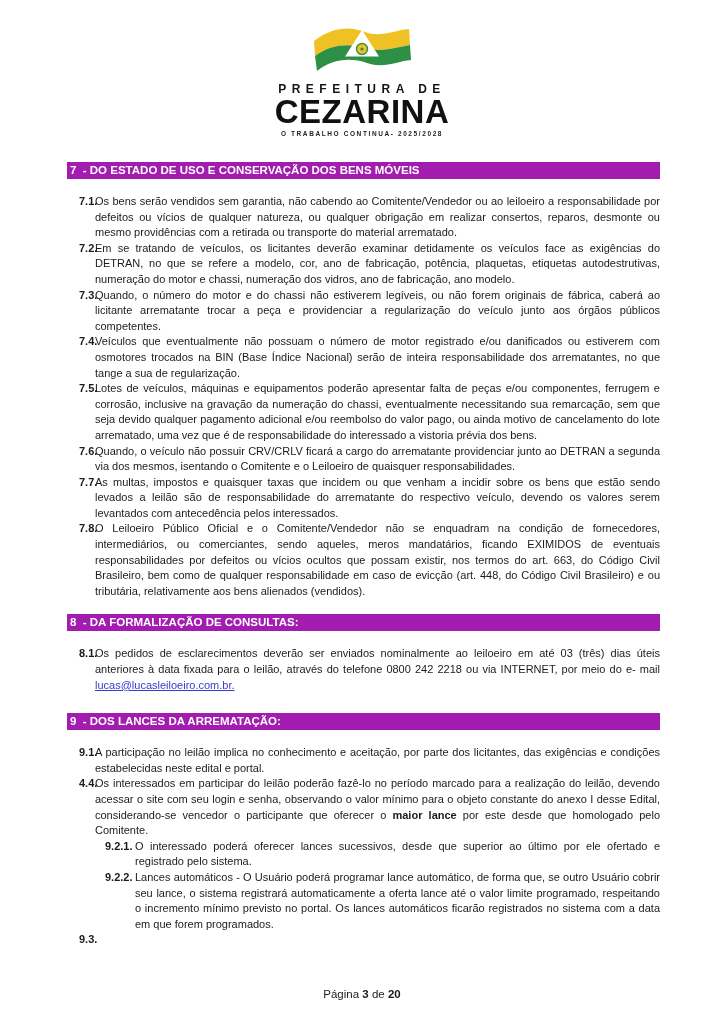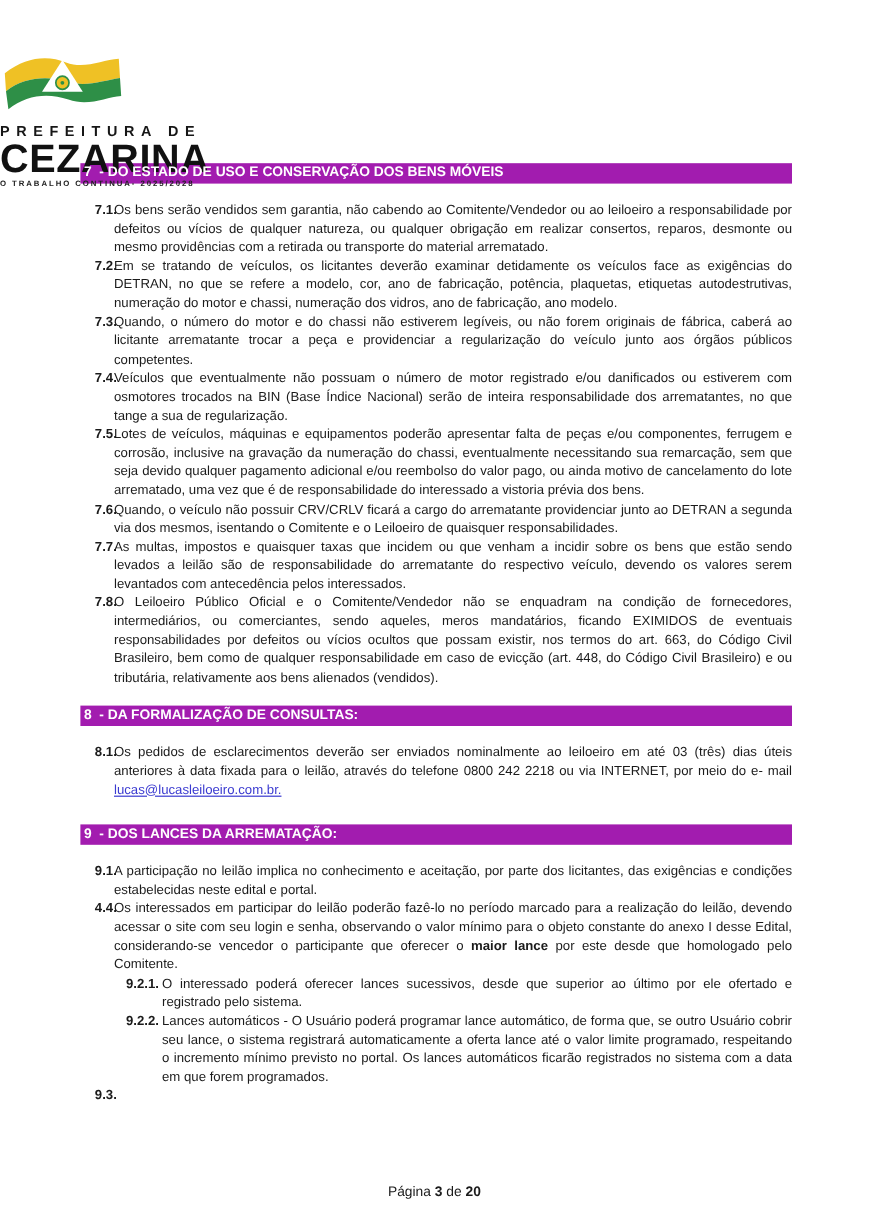--- a/index.html
+++ b/index.html
@@ -9,23 +9,23 @@
     width: 724px;
     height: 1024px;
     margin: 0 auto;
     background: #ffffff;
     overflow: hidden;
     font-family: "Liberation Sans", sans-serif;
     color: #1b1b1b;
   }
   
   .logo-block {
-    height: 136px;
-    padding-top: 42px;
-    text-align: left;
+    height: 162px;
+    padding-top: 22px;
+    text-align: center;
   }
   .flag-wrap { height: 58px; }
   .org-top {
     font-size: 12px;
     font-weight: bold;
     letter-spacing: 5.5px;
     color: #161616;
     margin-top: 2px;
   }
   .org-main {

